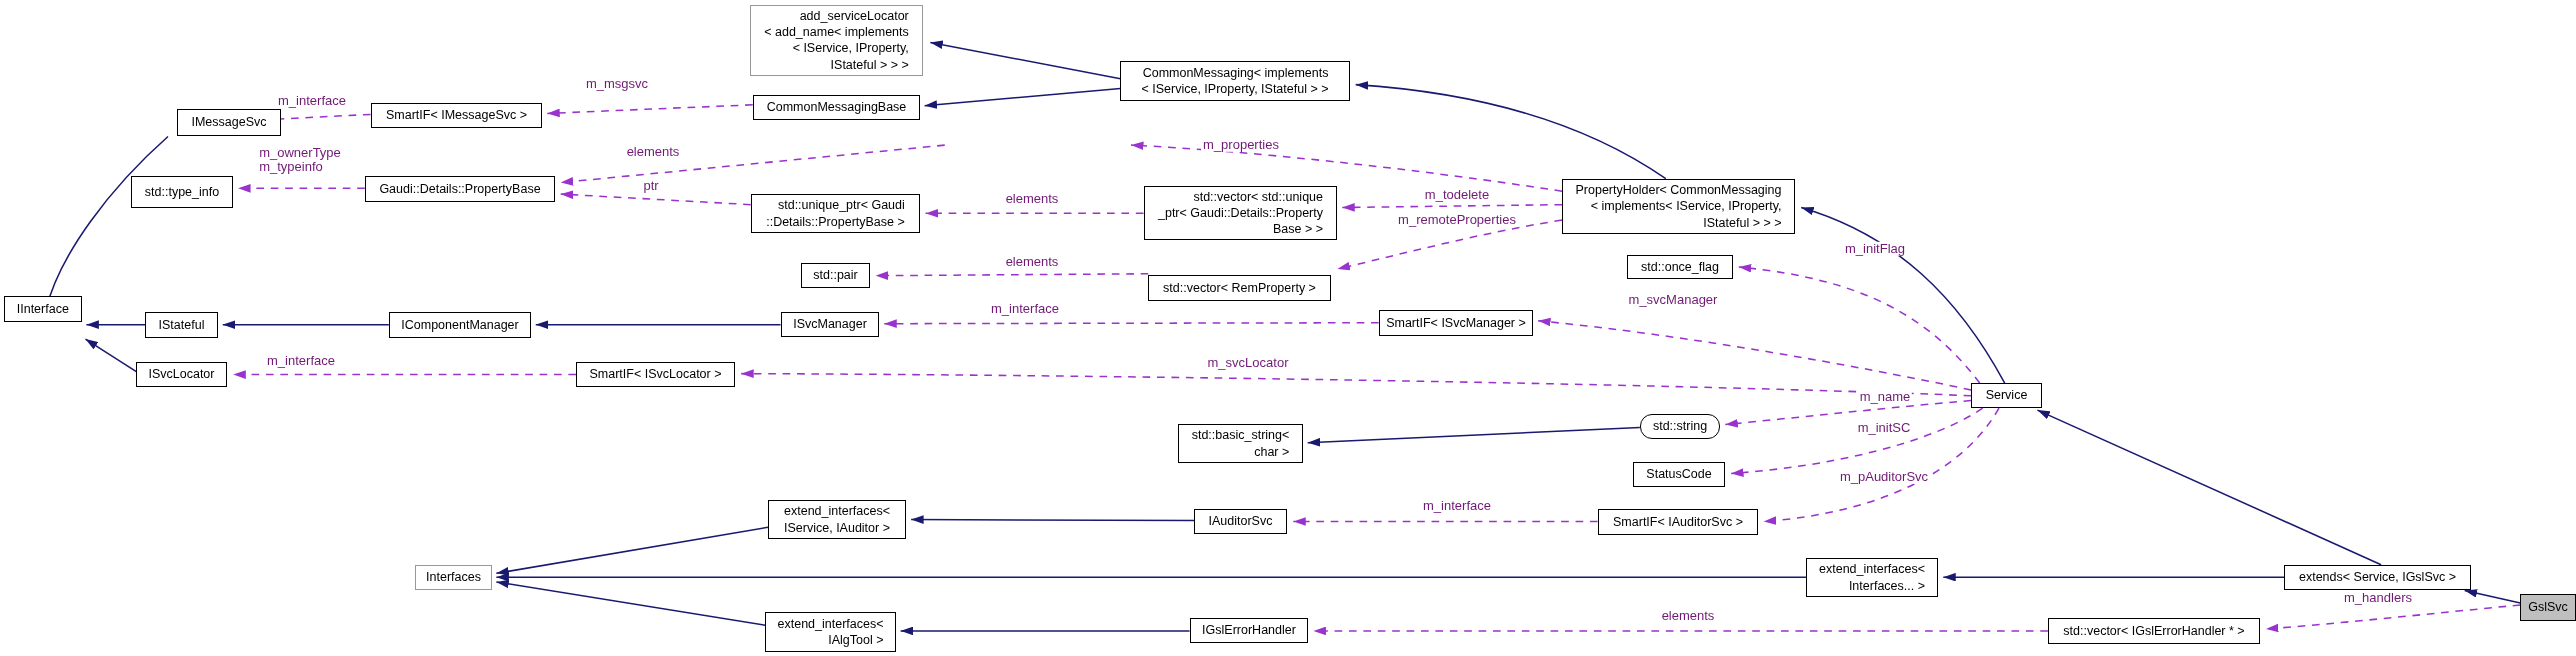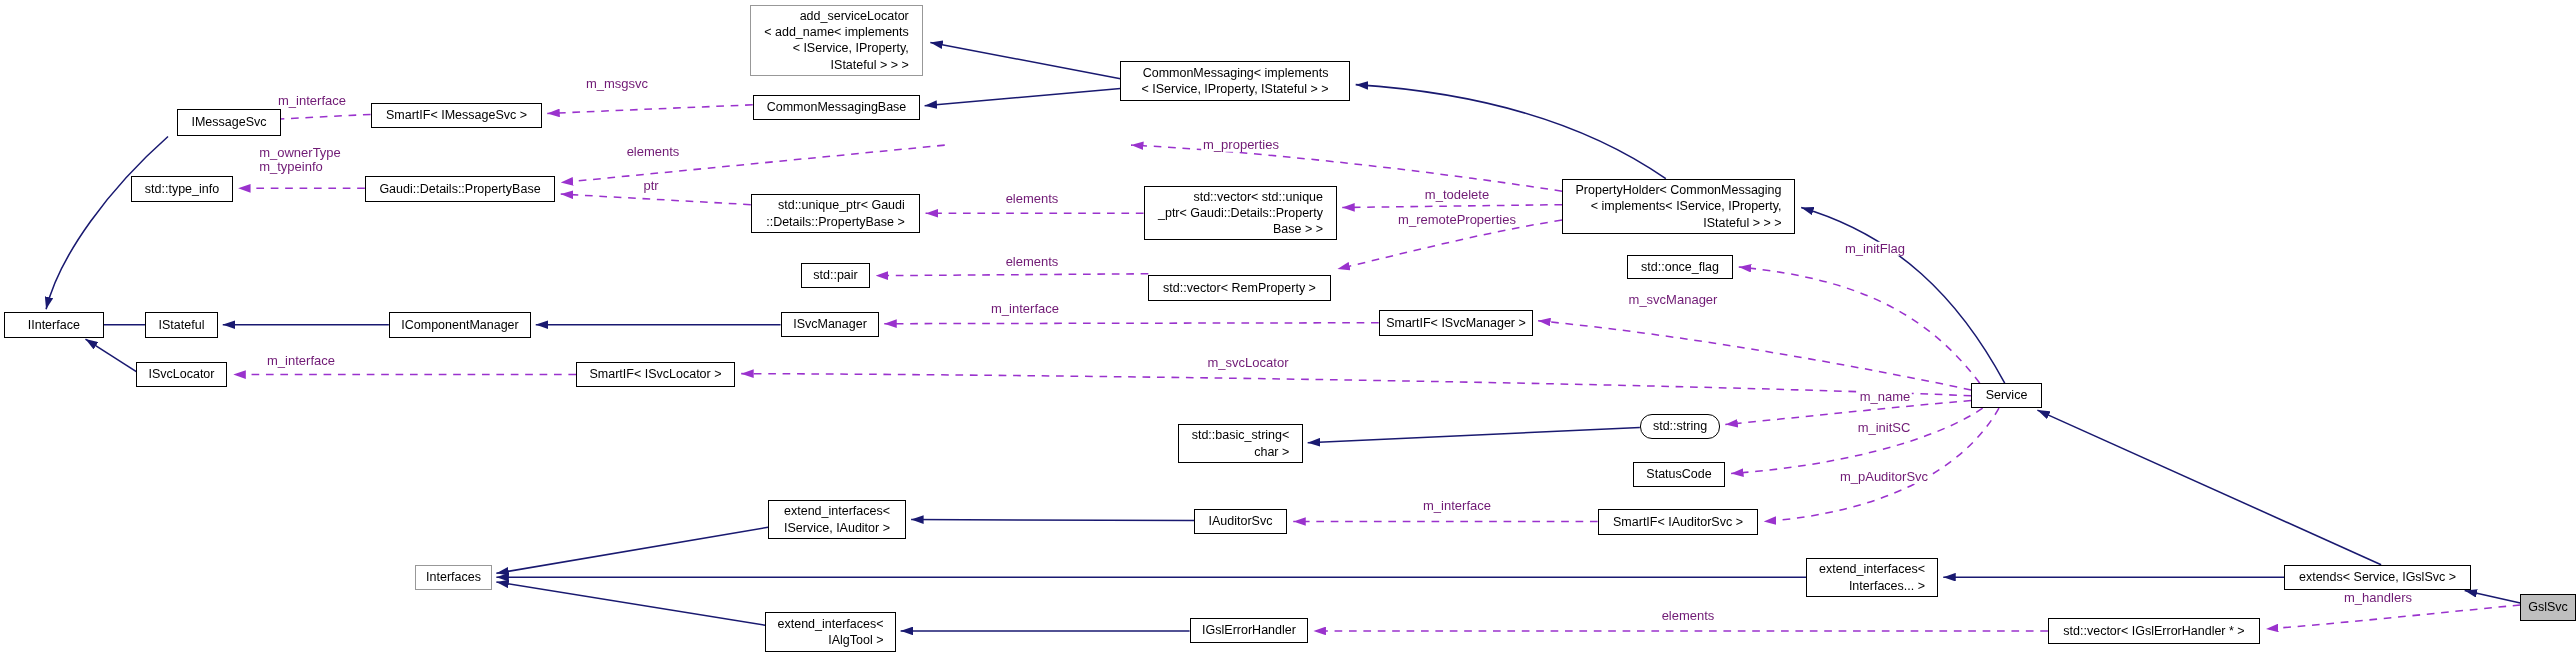--- a/index.html
+++ b/index.html
@@ -94,34 +94,34 @@
 
   <div class="node graybox" style="left:750px;top:4.8px;width:173px;height:71px;">add_serviceLocator
 &lt; add_name&lt; implements
 &lt; IService, IProperty,
 IStateful &gt; &gt; &gt;</div>
   <div class="node" style="left:1120px;top:61px;width:230px;height:40px;">CommonMessaging&lt; implements
 &lt; IService, IProperty, IStateful &gt; &gt;</div>
   <div class="node" style="left:753px;top:95px;width:167px;height:25px;">CommonMessagingBase</div>
   <div class="node" style="left:371px;top:103px;width:171px;height:25px;">SmartIF&lt; IMessageSvc &gt;</div>
   <div class="node" style="left:129px;top:109px;width:104px;height:27px;margin-left:48px;">IMessageSvc</div>
-  <div class="node" style="left:131px;top:176px;width:102px;height:26px;">std::type_info</div>
+  <div class="node" style="left:131px;top:176px;width:102px;height:32px;">std::type_info</div>
   <div class="node" style="left:365px;top:176px;width:190px;height:26px;">Gaudi::Details::PropertyBase</div>
   <div class="node" style="left:751px;top:194px;width:169px;height:39px;">std::unique_ptr&lt; Gaudi
 ::Details::PropertyBase &gt;</div>
   <div class="node" style="left:1144px;top:186px;width:193px;height:54px;">std::vector&lt; std::unique
 _ptr&lt; Gaudi::Details::Property
 Base &gt; &gt;</div>
   <div class="node" style="left:801px;top:263px;width:69px;height:25px;">std::pair</div>
   <div class="node" style="left:1148px;top:275px;width:183px;height:26px;">std::vector&lt; RemProperty &gt;</div>
   <div class="node" style="left:1562px;top:179px;width:233px;height:55px;">PropertyHolder&lt; CommonMessaging
 &lt; implements&lt; IService, IProperty,
 IStateful &gt; &gt; &gt;</div>
   <div class="node" style="left:1627px;top:255px;width:106px;height:24px;">std::once_flag</div>
-  <div class="node" style="left:3.8px;top:312px;width:100px;height:26px;">IInterface</div>
+  <div class="node" style="left:3.8px;top:296px;width:78px;height:26px;">IInterface</div>
   <div class="node" style="left:145px;top:312px;width:73px;height:26px;">IStateful</div>
   <div class="node" style="left:389px;top:312px;width:142px;height:26px;">IComponentManager</div>
   <div class="node" style="left:781px;top:312px;width:98px;height:25px;">ISvcManager</div>
   <div class="node" style="left:1379px;top:310px;width:154px;height:26px;">SmartIF&lt; ISvcManager &gt;</div>
   <div class="node" style="left:136px;top:362px;width:91px;height:25px;">ISvcLocator</div>
   <div class="node" style="left:576px;top:362px;width:159px;height:25px;">SmartIF&lt; ISvcLocator &gt;</div>
   <div class="node" style="left:1971px;top:383px;width:71px;height:25px;">Service</div>
   <div class="node" style="left:1178px;top:424px;width:125px;height:39px;">std::basic_string&lt;
 char &gt;</div>
   <div class="node" style="left:1640px;top:414px;width:80px;height:25px;border-radius:12px;">std::string</div>

